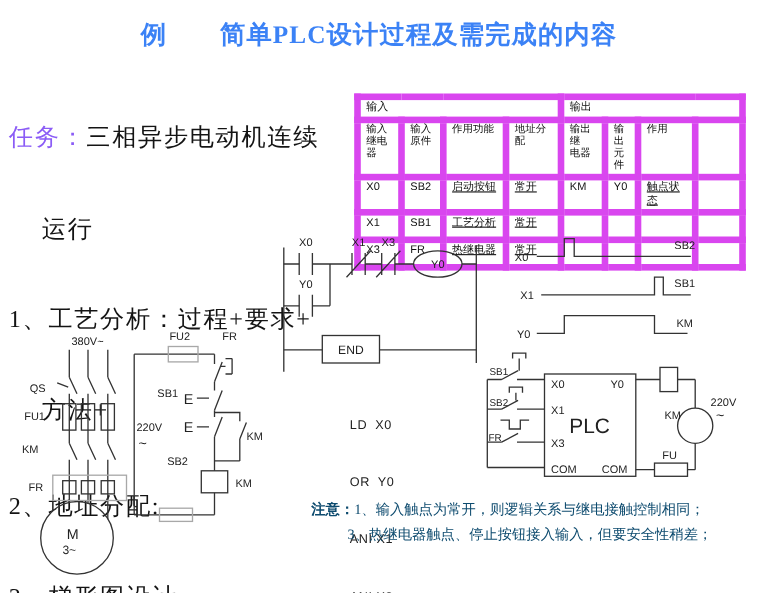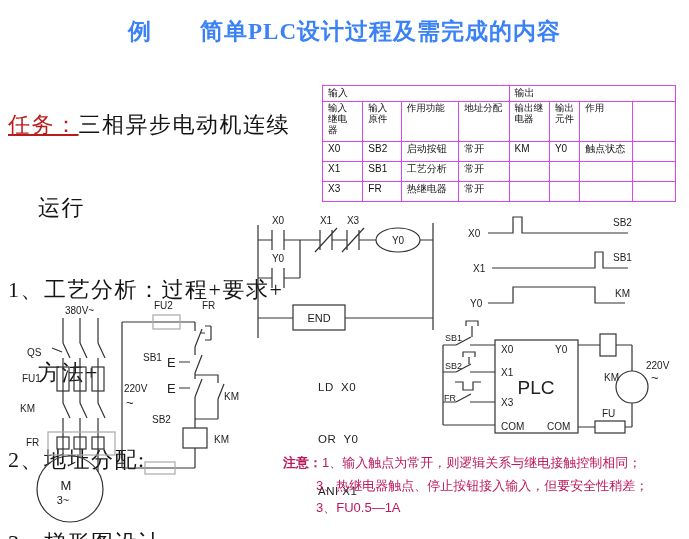--- a/index.html
+++ b/index.html
@@ -1,57 +1,57 @@
 <!DOCTYPE html>
 <html><head>
 <meta charset="utf-8">
 <style>
   html,body { margin:0; padding:0; background:#fff; }
   .canvas {
     position:relative; width:689px; height:539px; background:#ffffff;
     font-family:"Liberation Sans","DejaVu Sans",sans-serif; overflow:hidden;
   }
-  .serif { font-family:"Liberation Serif","DejaVu Serif",serif; }
+  .serif { font-family:"Liberation Serif","DejaVu Serif",serif;text-decoration:underline; }
 
   .title {
     position:absolute; left:0; top:16px; width:100%; text-align:center;
     font-family:"Liberation Serif","DejaVu Serif",serif;
     font-size:23px; font-weight:600; color:#3b82f6; white-space:pre; letter-spacing:1px;
   }
 
   .tasks {
     position:absolute; left:8px; top:56px; color:#141414;
     font-family:"Liberation Serif","DejaVu Serif",serif;
     font-size:22px; line-height:27.5px; letter-spacing:1.5px; white-space:pre;
   }
   .tasks .indent { padding-left:30px; }
   .tasks .gap { margin-top:5px; }
-  .tasks .red { color:#b91c1c;text-decoration:underline; }
+  .tasks .red { color:#8b5cf6; }
 
   table.io-table {
     position:absolute; left:322px; top:85px; width:354px;
     border-collapse:collapse; table-layout:fixed;
     font-family:"Liberation Serif","DejaVu Serif",serif;
   }
   .io-table td {
-    border:1px solid #d946ef; padding:1px 5px; vertical-align:top;
+    border:6px solid #d946ef; padding:1px 5px; vertical-align:top;
     font-size:10px; line-height:12px; color:#111; overflow:hidden;
   }
   .io-table tr.gh td { height:13px; }
   .io-table tr.ch td { height:37px; white-space:pre-line; font-size:9.5px; line-height:11px; }
   .io-table tr.dr td { height:17px; font-family:"Liberation Sans","DejaVu Sans",sans-serif; }
 
   .instructions {
     position:absolute; left:318px; top:344px; color:#222;
     font-size:11.5px; line-height:17.4px; white-space:pre; letter-spacing:0.5px;
   }
 
   .notes {
-    position:absolute; left:283px; top:452px; width:396px; color:#be185d;
-    font-family:Liberation Sans, sans-serif;
+    position:absolute; left:283px; top:452px; width:396px; color:#0c4a6e;
+    font-family:Liberation Serif, serif;
     font-size:13px; line-height:22.6px;
   }
   .notes .label { font-weight:bold; }
   .notes .cont { padding-left:33px; }
 
   svg.diagram { position:absolute; overflow:visible; }
   svg.diagram path, svg.diagram rect, svg.diagram circle, svg.diagram ellipse, svg.diagram line {
     fill:none; stroke:#333; stroke-width:1.2px;
   }
   svg.diagram rect.graybox { stroke:#a8a8a8; }
@@ -296,16 +296,15 @@
     <text x="122" y="120">COM</text>
     <text x="179" y="71">KM</text>
     <text x="177" y="107">FU</text>
     <text x="221" y="59">220V</text>
     <text class="mid" x="226" y="72">~</text>
   </svg>
 
   <div class="notes">
     <div><span class="label">注意：</span><span>1、输入触点为常开，则逻辑关系与继电接触控制相同；</span></div>
     <div class="cont">3、热继电器触点、停止按钮接入输入，但要安全性稍差；</div>
-    <div class="cont">3、FU0.5—1A</div>
   </div>
 
 </div>
 
 </body></html>

